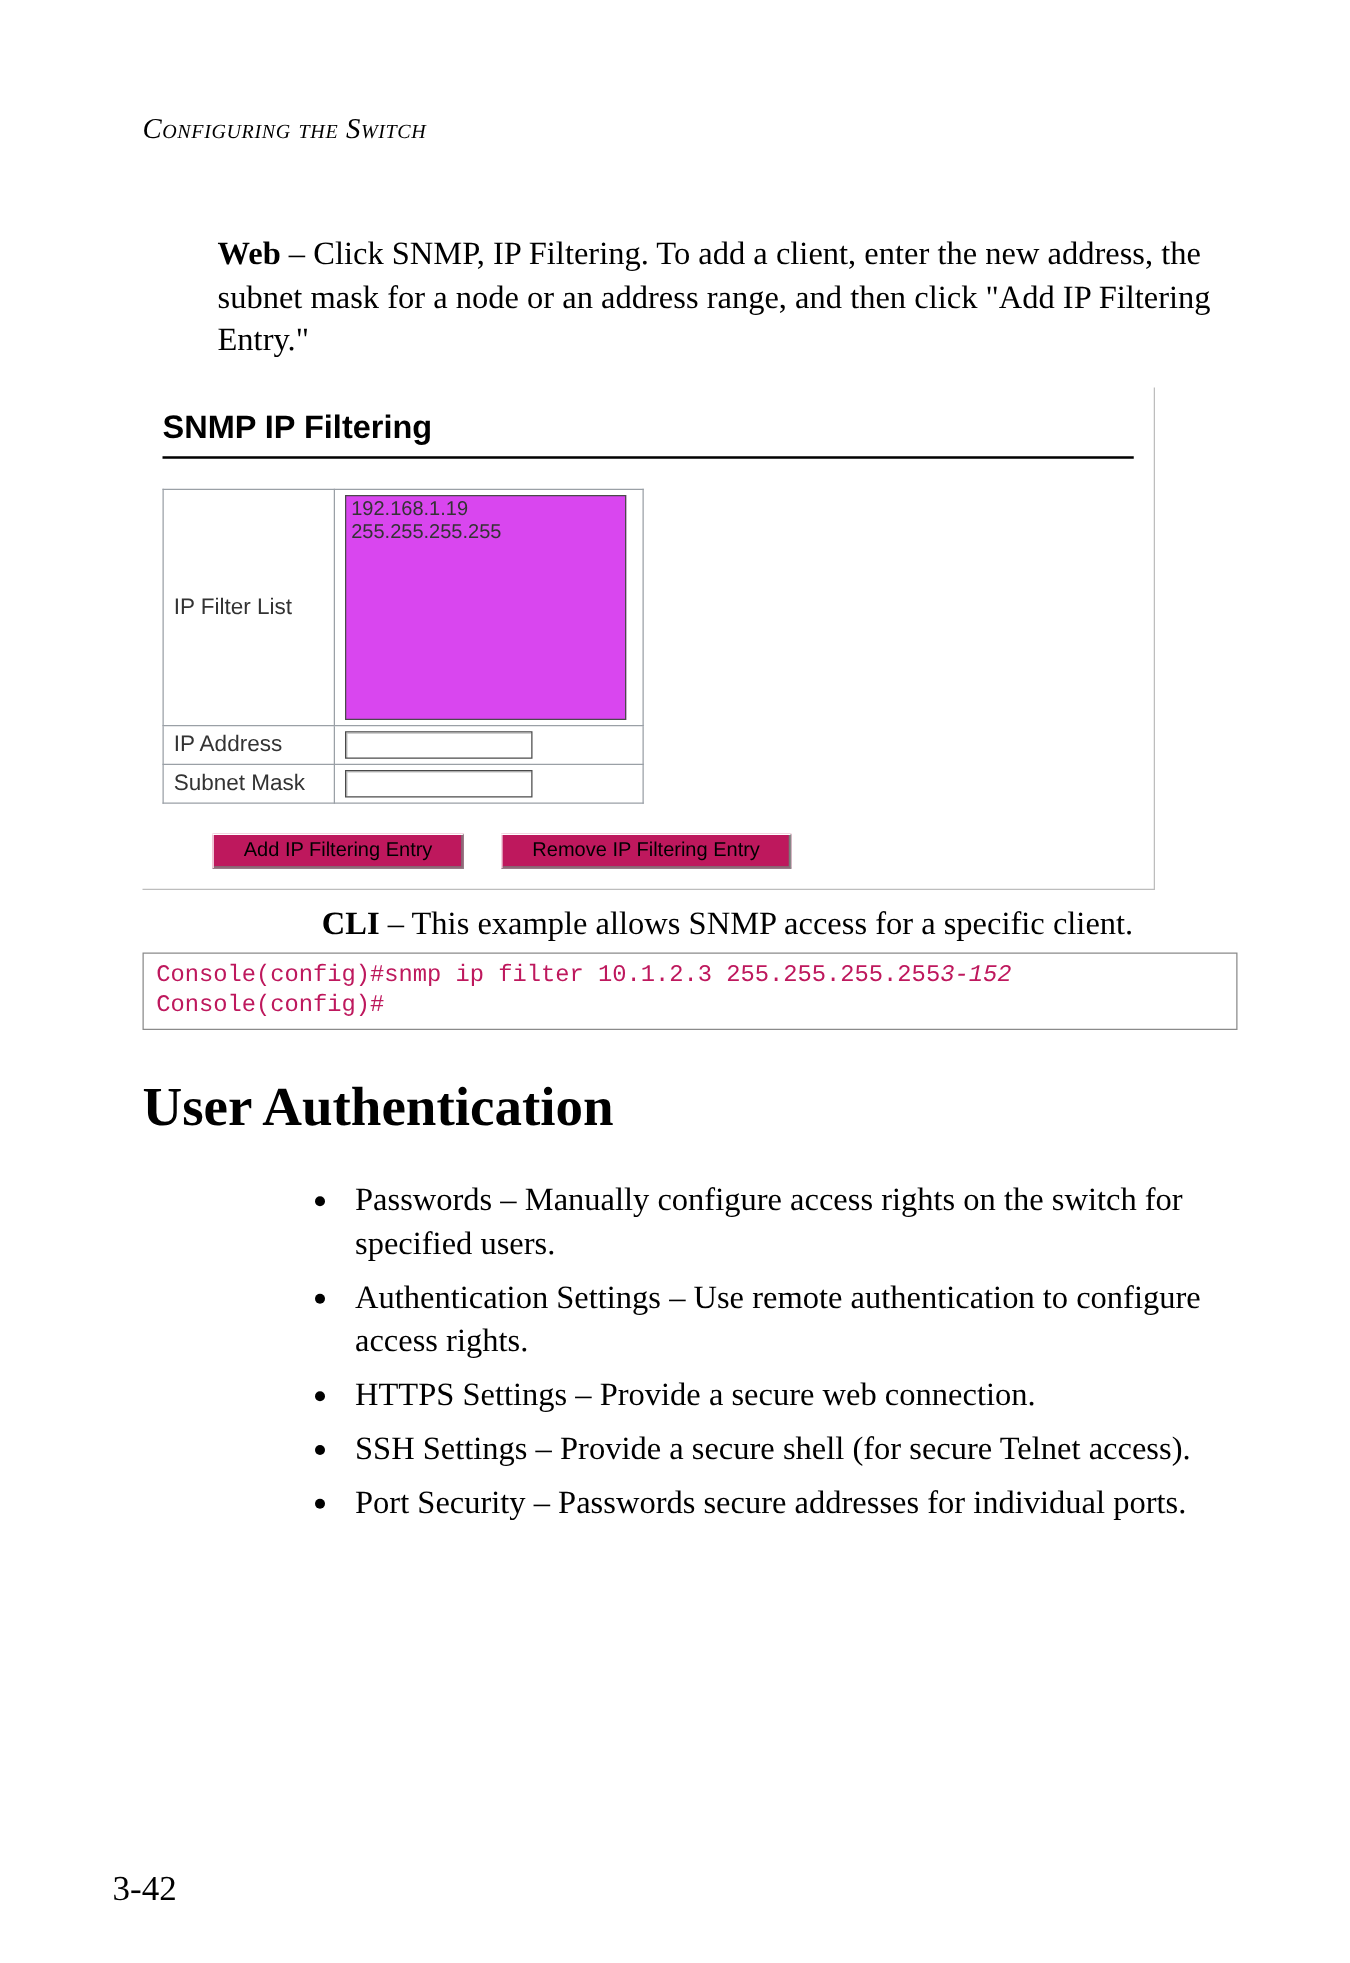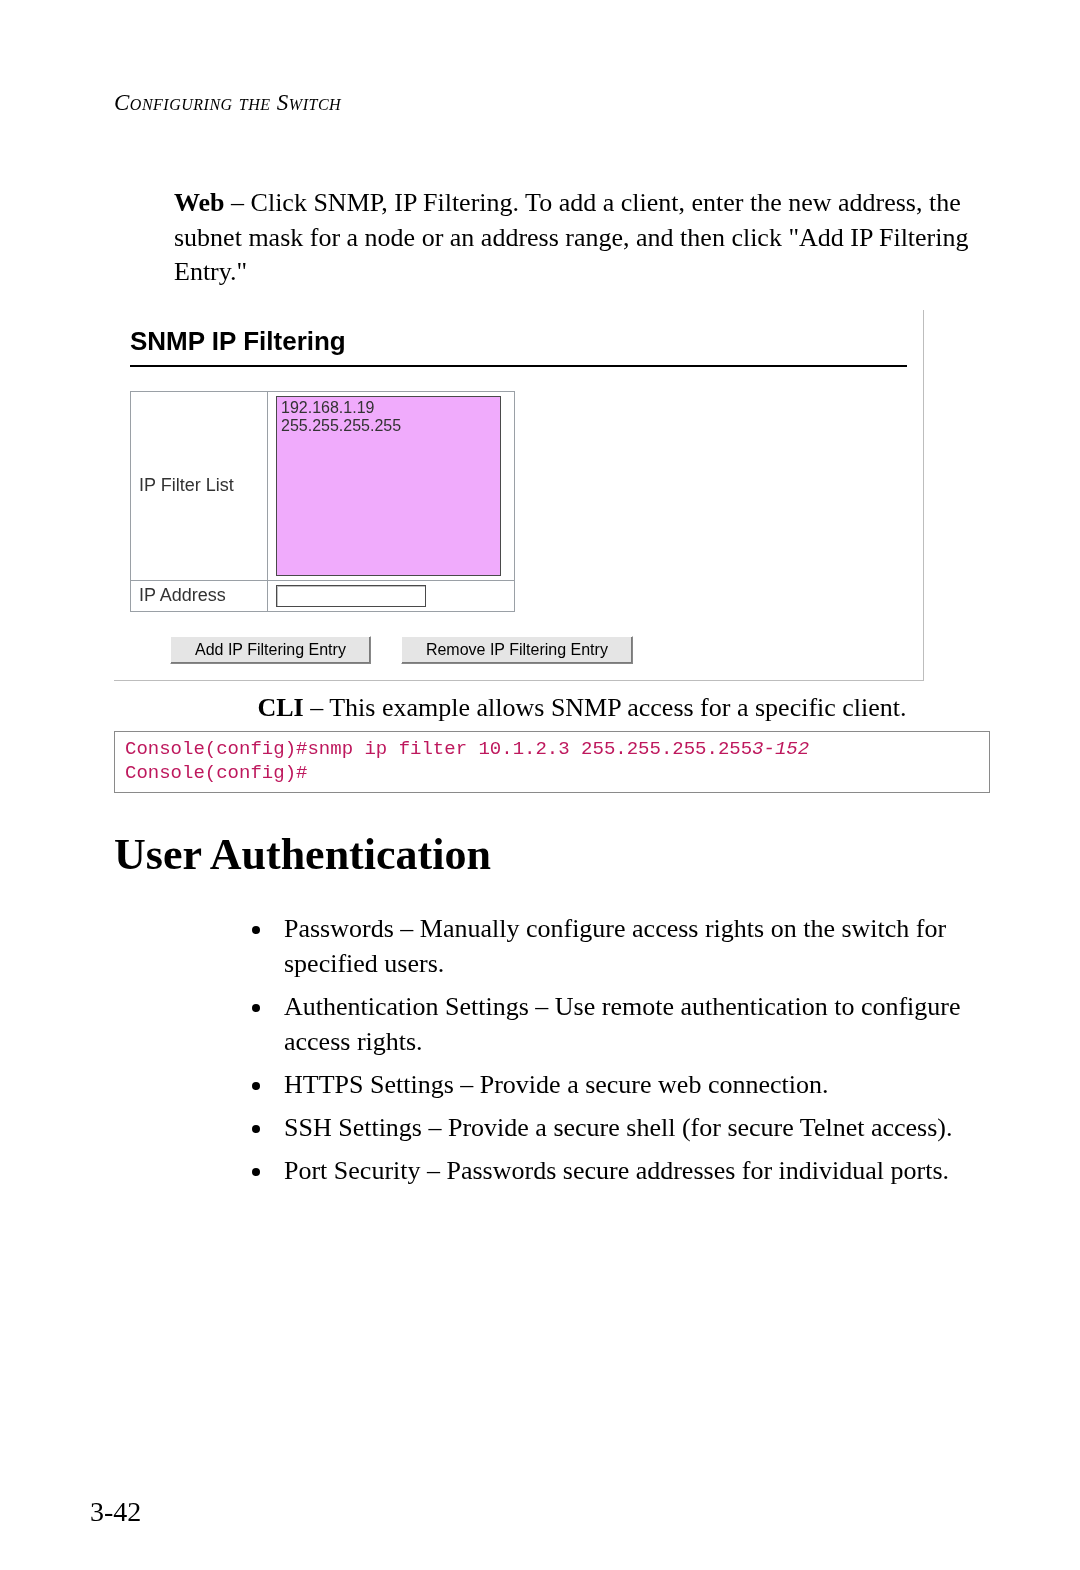--- a/index.html
+++ b/index.html
@@ -87,21 +87,21 @@
     border: 1px solid #9aa0a6;
     padding: 4px 8px;
     vertical-align: middle;
   }
   table.form td.labelcell { width: 120px; }
   table.form td.ctrlcell  { width: 230px; }
   .listbox {
     width: 225px;
     height: 180px;
     border: 1px solid #4a4a4a;
-    background: #f0abfc;
+    background: #d946ef;
     box-sizing: border-box;
     font-size: 16px;
     padding: 2px 4px;
     overflow: auto;
   }
   .textbox {
     width: 150px;
     height: 22px;
     border: 1px solid #4a4a4a;
     box-shadow: inset 1px 1px 0 #c0c0c0;
@@ -111,21 +111,21 @@
   .btn-row {
     margin-top: 24px;
     display: flex;
     gap: 0;
     padding-left: 40px;
   }
   .btn {
     font-family: "MS Sans Serif", Arial, sans-serif;
     font-size: 16px;
     padding: 4px 24px;
-    background: #e5e5e5;
+    background: #be185d;
     border: 1px solid #888;
     border-top-color: #fff;
     border-left-color: #fff;
     box-shadow: inset -1px -1px 0 #7a7a7a;
     cursor: pointer;
     margin-right: 30px;
   }
 
   
   .codebox {
@@ -171,20 +171,26 @@
               <div>192.168.1.19 255.255.255.255</div>
             </div>
           </td>
         </tr>
         <tr>
           <td class="labelcell">IP Address</td>
           <td class="ctrlcell">
             <div class="textbox" value=""></div>
           </td>
         </tr>
+        <tr>
+          <td class="labelcell">Subnet Mask</td>
+          <td class="ctrlcell">
+            <div class="textbox" value=""></div>
+          </td>
+        </tr>
       </tbody>
         </table>
 
       <div class="btn-row">
         <button class="btn">Add IP Filtering Entry</button>
         <button class="btn">Remove IP Filtering Entry</button>
       </div>
     </div>
   </div>
 

